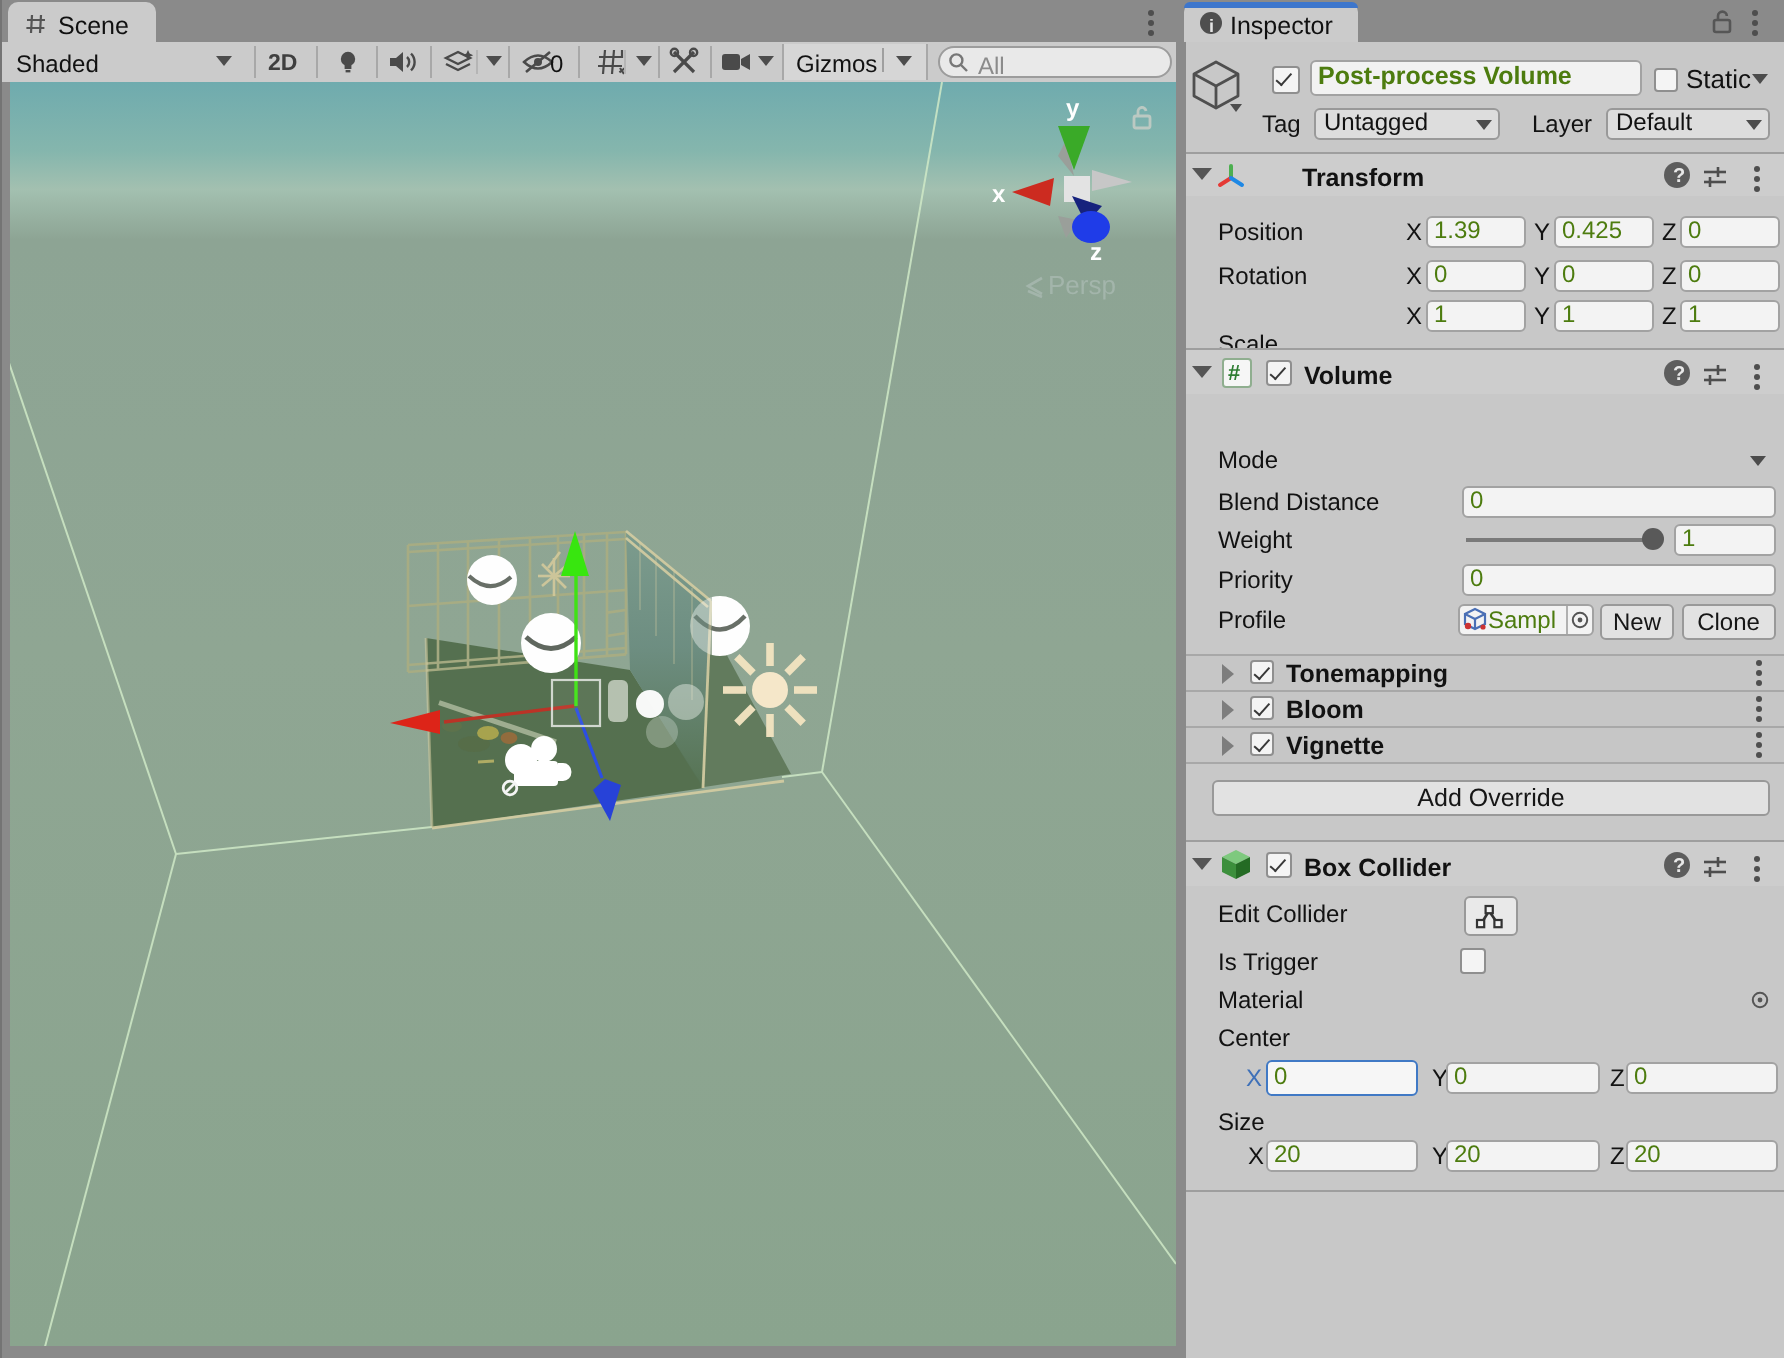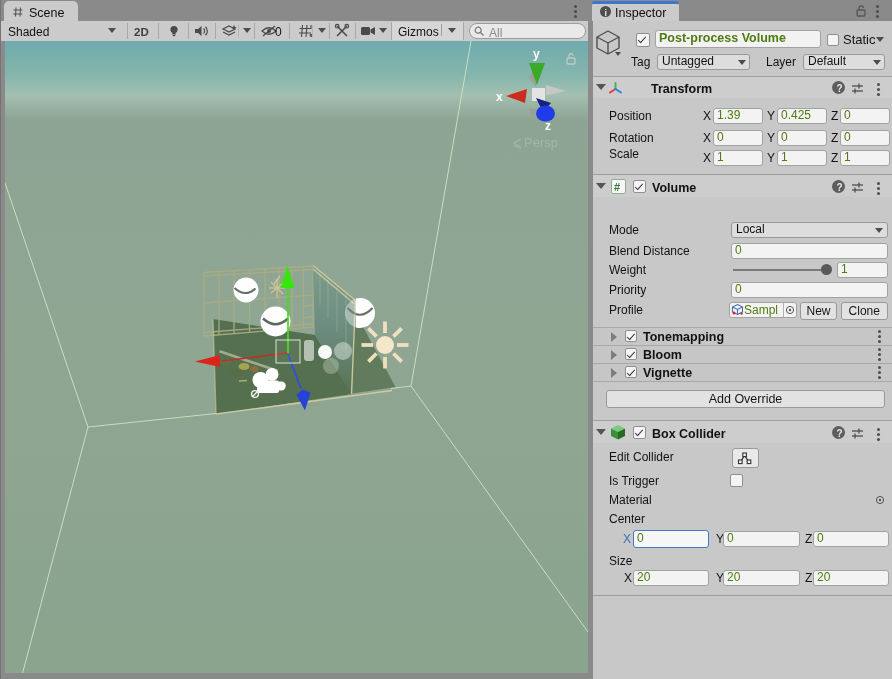--- a/index.html
+++ b/index.html
@@ -335,21 +335,21 @@
 <div class="fld" style="left:777px;top:108px;width:50px;">0.425</div>
 <div class="lbl" style="left:831px;top:108px;">Z</div>
 <div class="fld" style="left:840px;top:108px;width:50px;">0</div>
 <div class="lbl" style="left:609px;top:130px;">Rotation</div>
 <div class="lbl" style="left:703px;top:130px;">X</div>
 <div class="fld" style="left:713px;top:130px;width:50px;">0</div>
 <div class="lbl" style="left:767px;top:130px;">Y</div>
 <div class="fld" style="left:777px;top:130px;width:50px;">0</div>
 <div class="lbl" style="left:831px;top:130px;">Z</div>
 <div class="fld" style="left:840px;top:130px;width:50px;">0</div>
-<div class="lbl" style="left:609px;top:146px;">Scale</div>
+<div class="lbl" style="left:609px;top:164px;">Scale</div>
 <div class="lbl" style="left:703px;top:150px;">X</div>
 <div class="fld" style="left:713px;top:150px;width:50px;">1</div>
 <div class="lbl" style="left:767px;top:150px;">Y</div>
 <div class="fld" style="left:777px;top:150px;width:50px;">1</div>
 <div class="lbl" style="left:831px;top:150px;">Z</div>
 <div class="fld" style="left:840px;top:150px;width:50px;">1</div>
 
 <div class="sep" style="top:174px;"></div>
 <div class="abs" style="left:593px;top:175px;width:299px;height:22px;background:#cdcdcd;"></div>
 <div class="fold" style="left:596px;top:183px;"></div>
@@ -363,21 +363,20 @@
  <g stroke="#4e4e4e" stroke-width="1.3">
  <line x1="1" y1="4" x2="12" y2="4"></line>
         <line x1="8" y1="1.5" x2="8" y2="6.5"></line>
  <line x1="1" y1="9" x2="12" y2="9"></line>
         <line x1="4" y1="6.5" x2="4" y2="11.5"></line>
       </g>
     </svg>
 <div class="kebab" style="left:877px;top:182px;"></div>
 
 <div class="lbl" style="left:609px;top:222px;">Mode</div>
-<div class="dd" style="left:731px;top:222px;width:157px;">Local</div>
 <div class="ddarrow" style="left:875px;top:228px;"></div>
 <div class="lbl" style="left:609px;top:243px;">Blend Distance</div>
 <div class="fld" style="left:731px;top:243px;width:157px;">0</div>
 <div class="lbl" style="left:609px;top:262px;">Weight</div>
 <div class="abs" style="left:733px;top:269px;width:94px;height:2px;background:#7a7a7a;"></div>
 <div class="abs" style="left:821px;top:264px;width:11px;height:11px;border-radius:50%;background:#595959;"></div>
 <div class="fld" style="left:837px;top:262px;width:51px;">1</div>
 <div class="lbl" style="left:609px;top:282px;">Priority</div>
 <div class="fld" style="left:731px;top:282px;width:157px;">0</div>
 <div class="lbl" style="left:609px;top:302px;">Profile</div>

